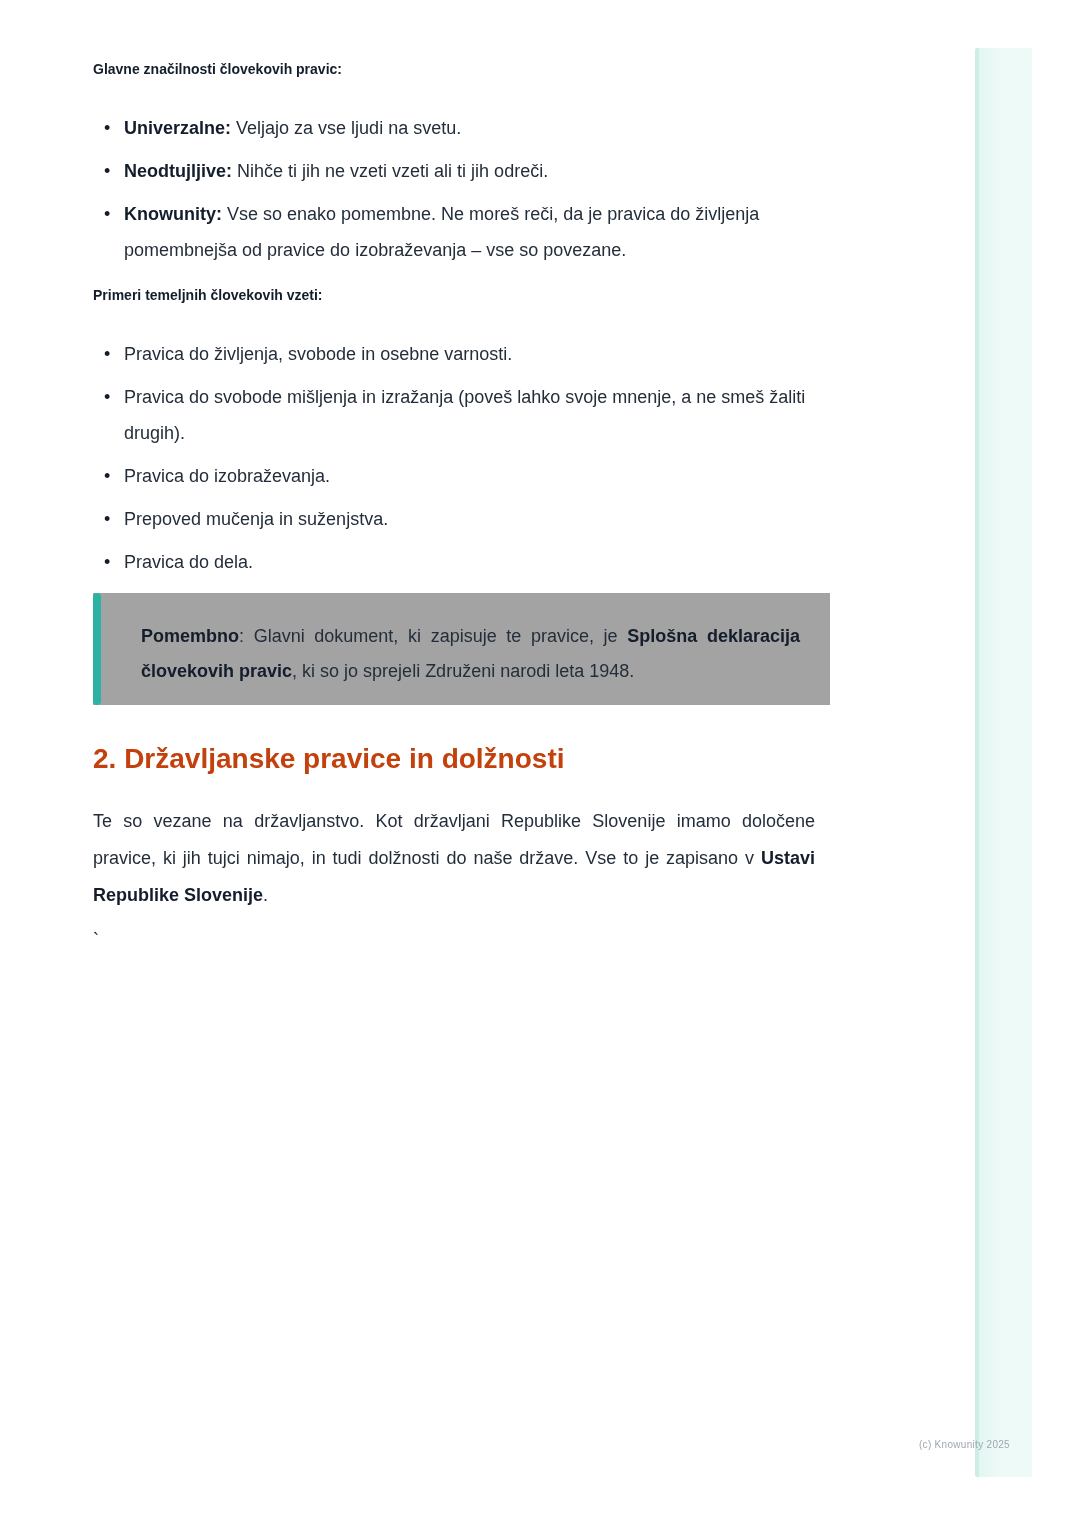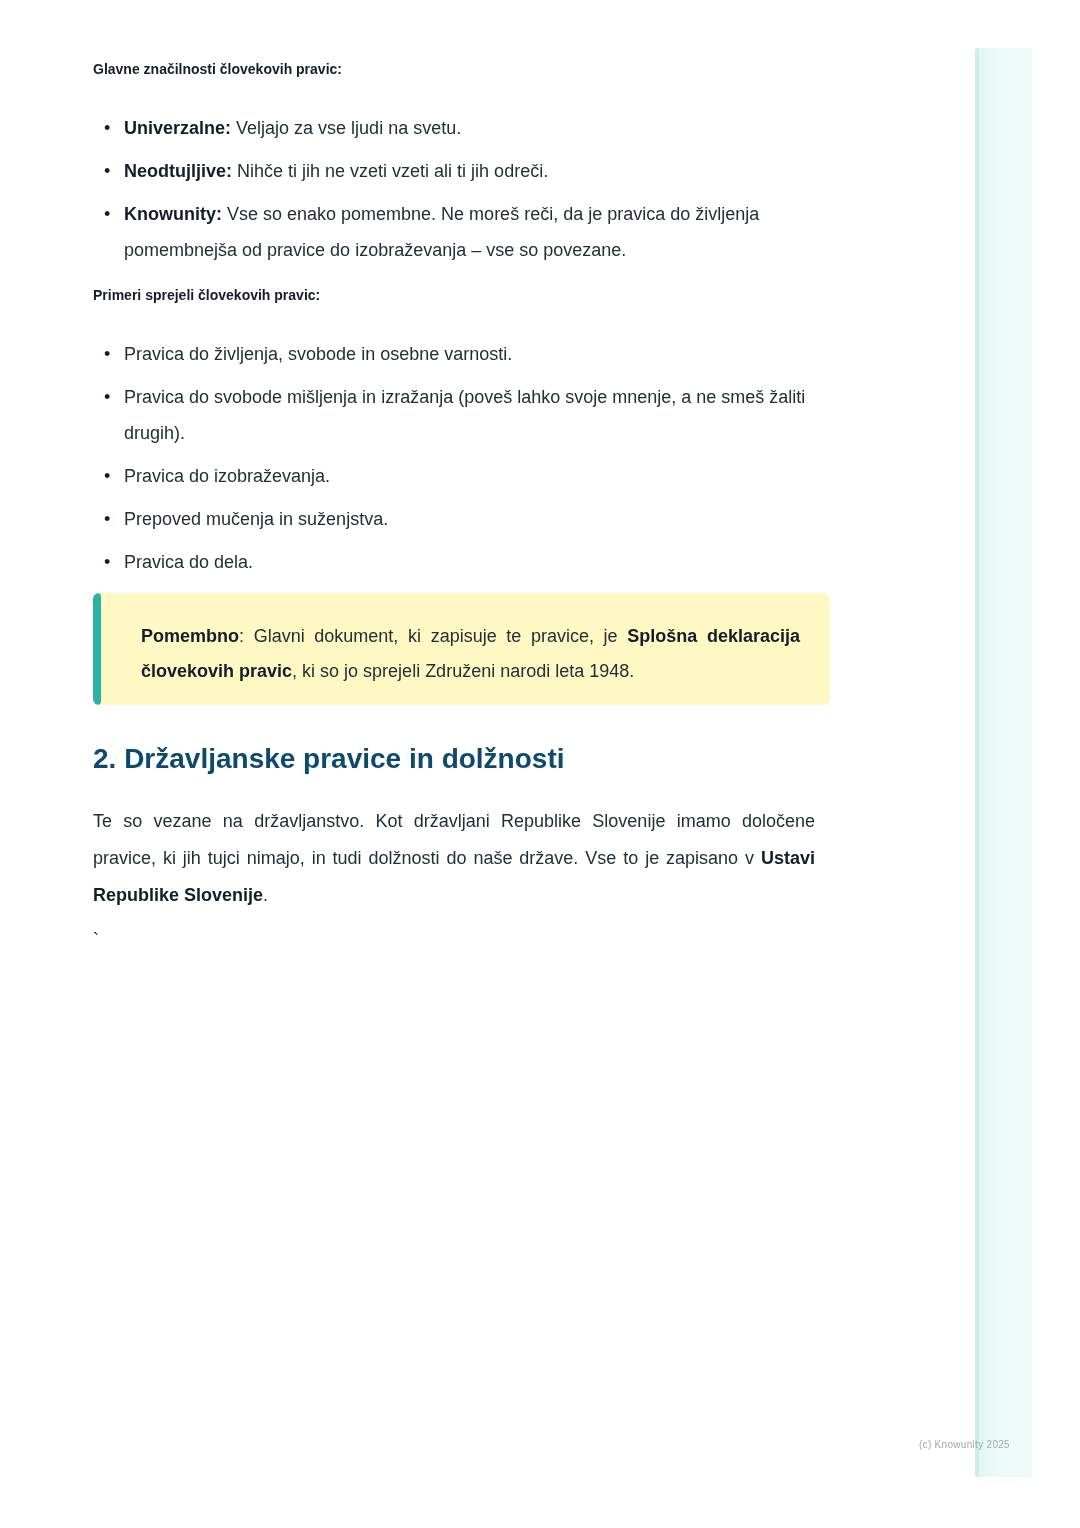--- a/index.html
+++ b/index.html
@@ -59,42 +59,42 @@
     content: "\2022";
     position: absolute;
     left: 11px;
     top: 0;
     color: #131d2b;
     font-size: 18px;
   }
   .callout {
     display: flex;
     margin-top: 13px;
-    border-radius: 6px;
+    border-radius: 0;
     overflow: hidden;
-    background: #fef9c3;
+    background: #a3a3a3;
   }
   .callout-bar {
     flex: 0 0 8px;
     background: #2cb2a5;
     border-radius: 6px;
   }
   .callout-text {
     margin: 0;
     padding: 26px 30px 16px 40px;
     line-height: 35px;
     text-align: justify;
     color: #242e3b;
   }
   h2.mint-heading {
     margin: 36px 0 0 0;
     font-size: 28px;
     line-height: 36px;
     font-weight: bold;
-    color: #0c4a6e;
+    color: #c2410c;
   }
   p.para {
     margin: 26px 15px 0 0;
     line-height: 37px;
     text-align: justify;
   }
   p.stray {
     margin: 14px 0 0 0;
     line-height: 24px;
     color: #131d2b;
@@ -119,21 +119,21 @@
   <div class="content">
 
     <h3 class="sec-heading">Glavne značilnosti človekovih pravic:</h3>
 
     <ul class="doc-list">
       <li><span class="b">Univerzalne:</span><span> Veljajo za vse ljudi na svetu.</span></li>
       <li><span class="b">Neodtujljive:</span><span> Nihče ti jih ne vzeti vzeti ali ti jih odreči.</span></li>
       <li><span class="b">Knowunity:</span><span> Vse so enako pomembne. Ne moreš reči, da je pravica do življenja pomembnejša od pravice do izobraževanja – vse so povezane.</span></li>
     </ul>
 
-    <h3 class="sec-heading second">Primeri sprejeli človekovih pravic:</h3>
+    <h3 class="sec-heading second">Primeri temeljnih človekovih vzeti:</h3>
 
     <ul class="doc-list">
       <li>Pravica do življenja, svobode in osebne varnosti.</li>
       <li>Pravica do svobode mišljenja in izražanja (poveš lahko svoje mnenje, a ne smeš žaliti drugih).</li>
       <li>Pravica do izobraževanja.</li>
       <li>Prepoved mučenja in suženjstva.</li>
       <li>Pravica do dela.</li>
     </ul>
 
     <div class="callout">

